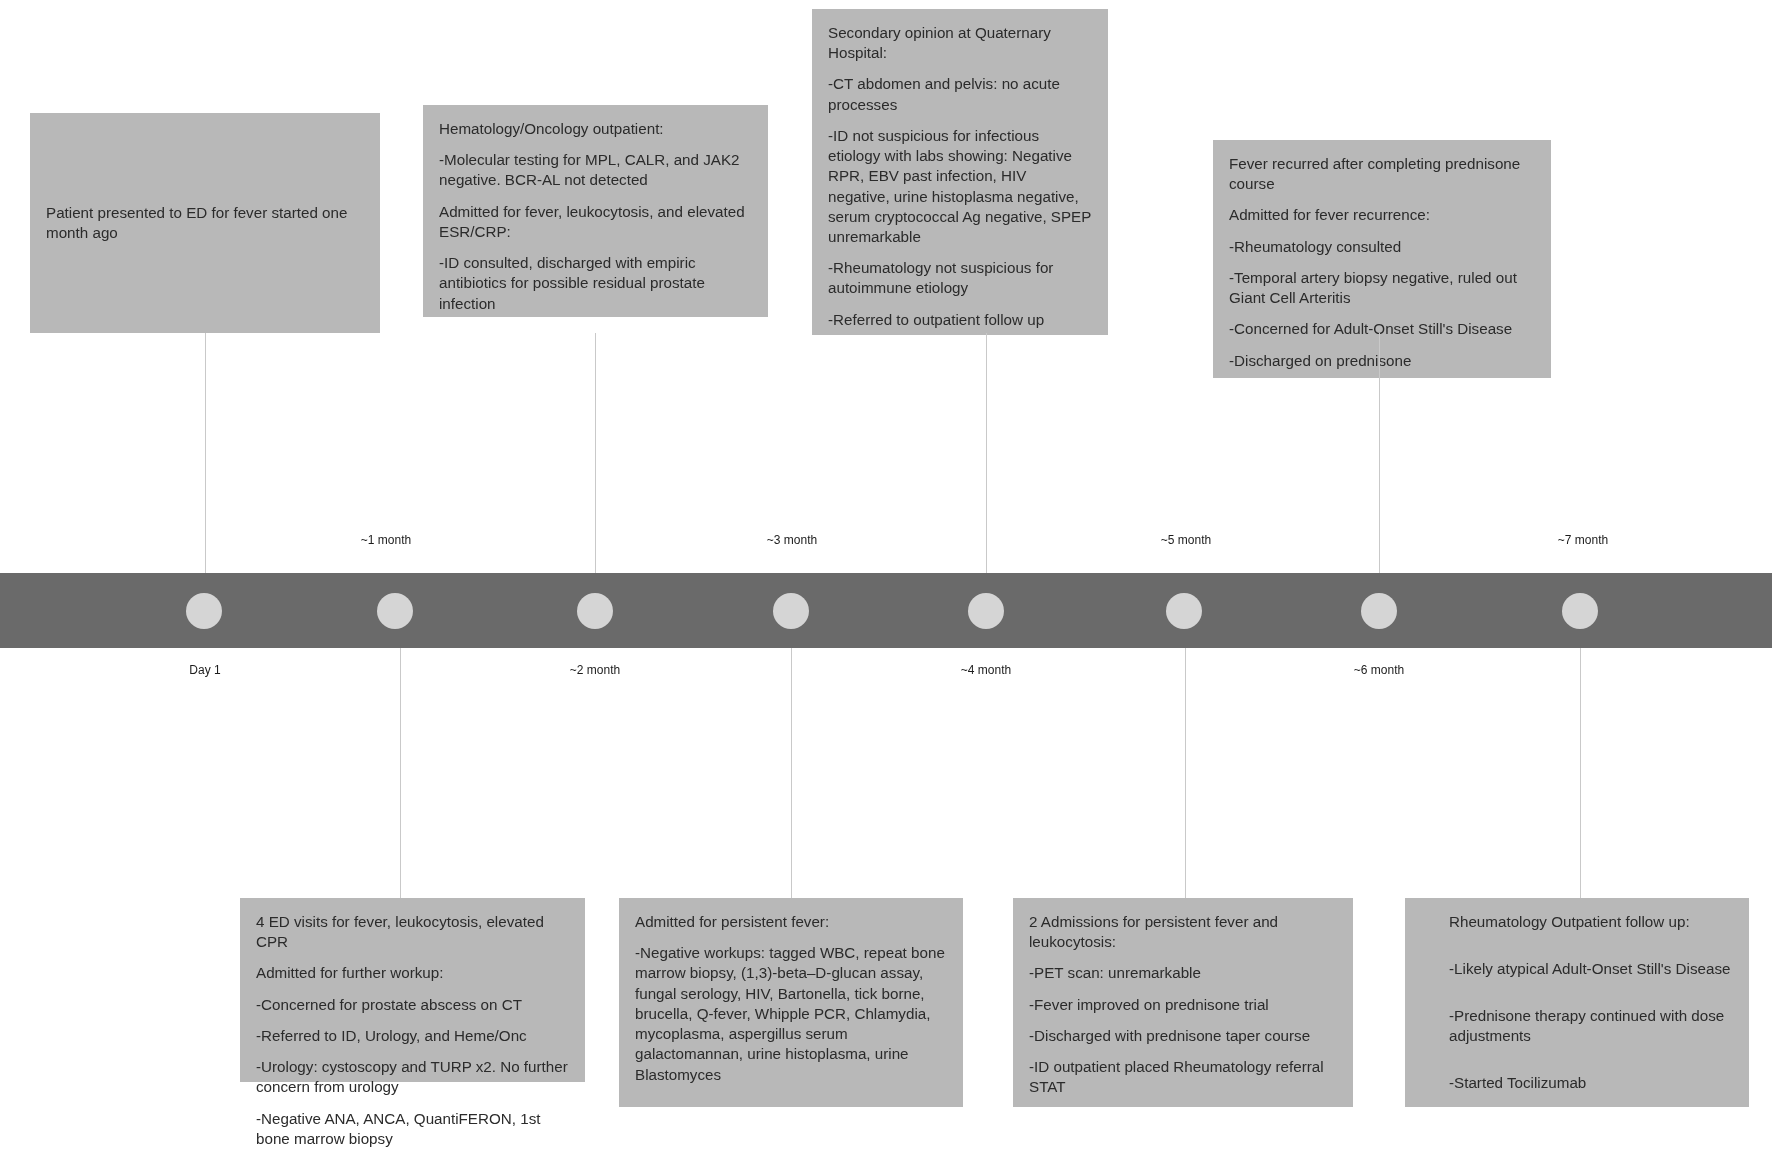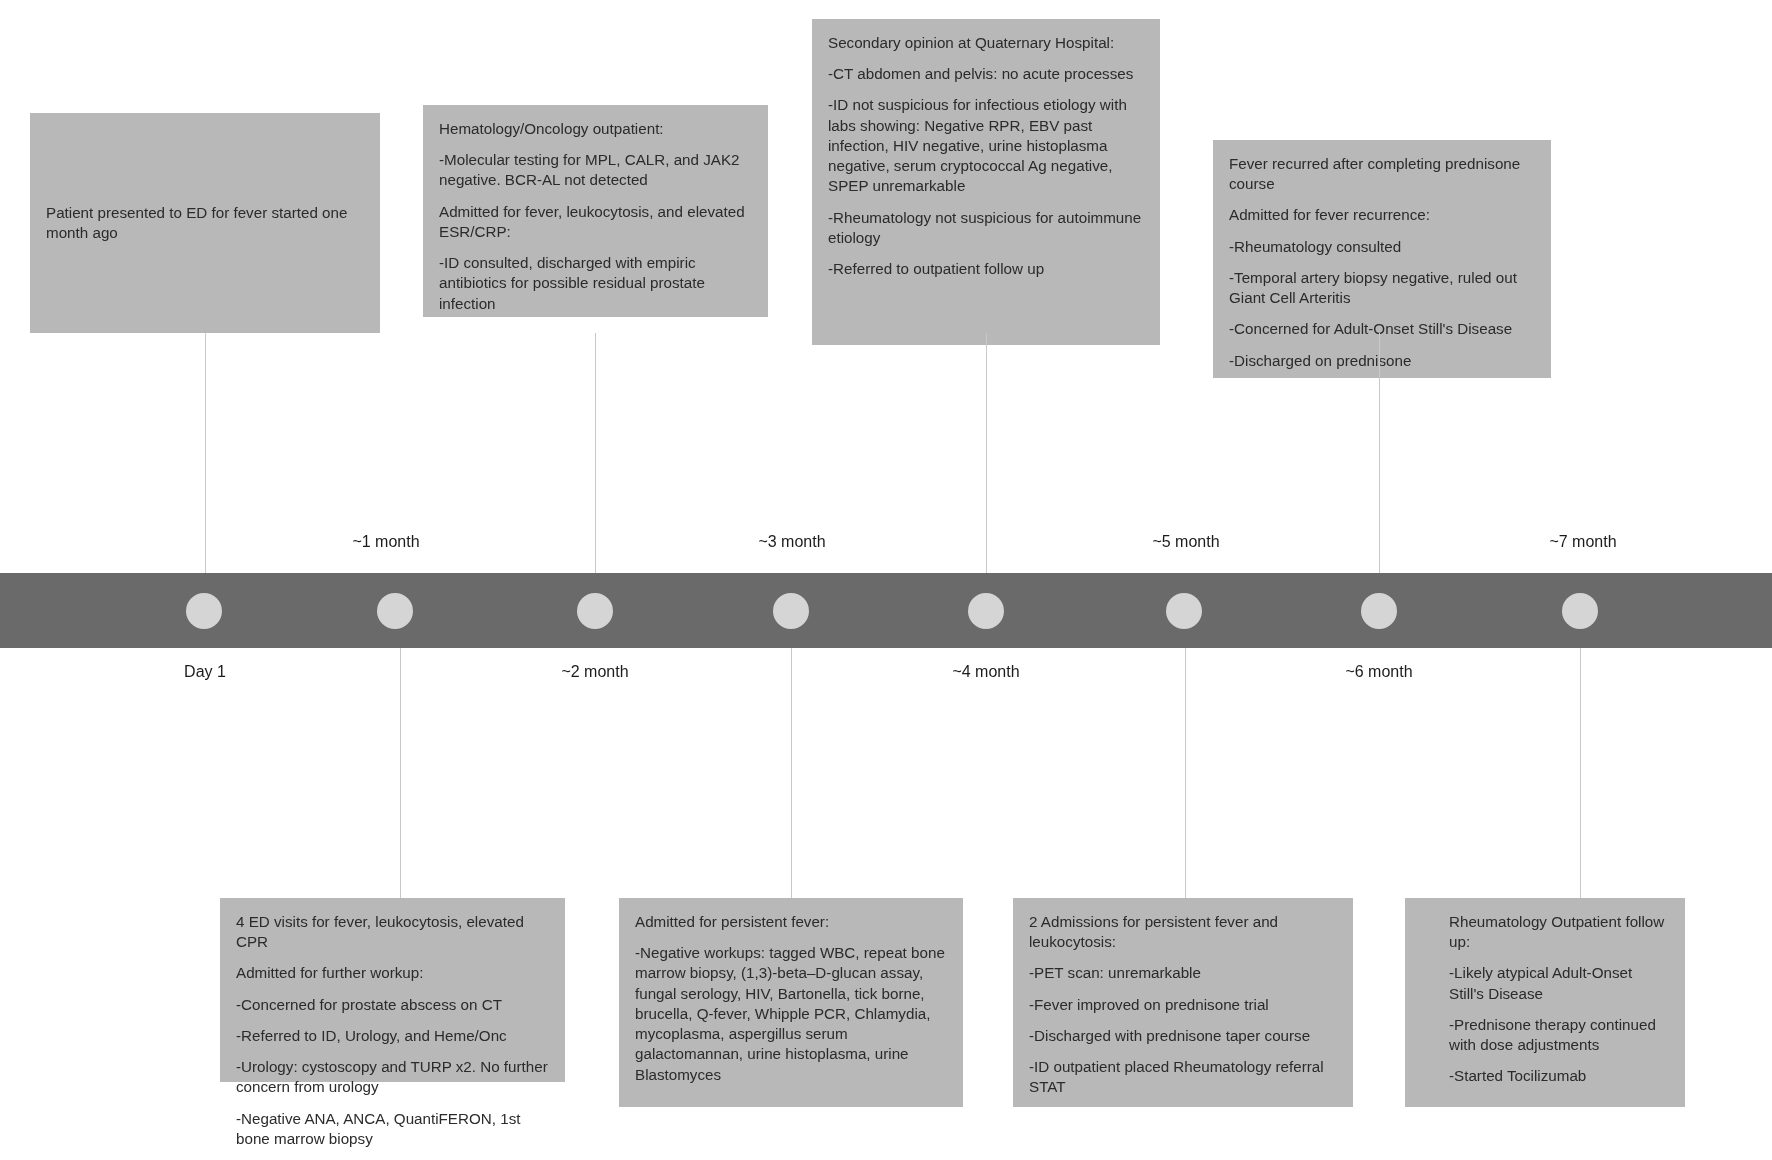--- a/index.html
+++ b/index.html
@@ -56,21 +56,21 @@
   .node {
     position: absolute;
     border-radius: 50%;
     background: #d5d5d5;
   }
 
   
   .tick-label {
     position: absolute;
     font-family: "Liberation Sans", sans-serif;
-    font-size: 16px;
+    font-size: 12px;
     color: #1c1c1c;
     text-align: center;
     white-space: nowrap;
     transform: translateX(-50%);
   }
 </style>
 </head>
 <body>
 
 <div id="canvas">
@@ -79,21 +79,21 @@
     <p>Patient presented to ED for fever started one month ago</p>
   </div>
 
   <div class="card" style="left:423px; top:105px; width:345px; height:212px;">
     <p>Hematology/Oncology outpatient:</p>
     <p>-Molecular testing for MPL, CALR, and JAK2 negative. BCR-AL not detected</p>
     <p>Admitted for fever, leukocytosis, and elevated ESR/CRP:</p>
     <p>-ID consulted, discharged with empiric antibiotics for possible residual prostate infection</p>
   </div>
 
-  <div class="card" style="left:812px; top:19px; width:348px; height:326px;">
+  <div class="card" style="left:812px; top:9px; width:296px; height:326px;">
     <p>Secondary opinion at Quaternary Hospital:</p>
     <p>-CT abdomen and pelvis: no acute processes</p>
     <p>-ID not suspicious for infectious etiology with labs showing: Negative RPR, EBV past infection, HIV negative, urine histoplasma negative, serum cryptococcal Ag negative, SPEP unremarkable</p>
     <p>-Rheumatology not suspicious for autoimmune etiology</p>
     <p>-Referred to outpatient follow up</p>
   </div>
 
   <div class="card" style="left:1213px; top:95px; width:338px; height:238px;margin-top:45px;">
     <p>Fever recurred after completing prednisone course</p>
     <p>Admitted for fever recurrence:</p>
@@ -127,21 +127,21 @@
   <div class="tick-label" style="left:205px; top:663px;">Day 1</div>
   <div class="tick-label" style="left:595px; top:663px;">~2 month</div>
   <div class="tick-label" style="left:986px; top:663px;">~4 month</div>
   <div class="tick-label" style="left:1379px; top:663px;">~6 month</div>
 
   <div class="stem" style="left:400px; top:648px; height:250px;"></div>
   <div class="stem" style="left:791px; top:648px; height:250px;"></div>
   <div class="stem" style="left:1185px; top:648px; height:250px;"></div>
   <div class="stem" style="left:1580px; top:648px; height:250px;"></div>
 
-  <div class="card" style="left:220px; top:898px; width:345px; height:184px;">
+  <div class="card" style="left:240px; top:898px; width:345px; height:184px;">
     <p>4 ED visits for fever, leukocytosis, elevated CPR</p>
     <p>Admitted for further workup:</p>
     <p>-Concerned for prostate abscess on CT</p>
     <p>-Referred to ID, Urology, and Heme/Onc</p>
     <p>-Urology: cystoscopy and TURP x2. No further concern from urology</p>
     <p>-Negative ANA, ANCA, QuantiFERON, 1st bone marrow biopsy</p>
   </div>
 
   <div class="card" style="left:619px; top:898px; width:344px; height:209px;">
     <p>Admitted for persistent fever:</p>
@@ -149,20 +149,20 @@
   </div>
 
   <div class="card" style="left:1013px; top:898px; width:340px; height:209px;">
     <p>2 Admissions for persistent fever and leukocytosis:</p>
     <p>-PET scan: unremarkable</p>
     <p>-Fever improved on prednisone trial</p>
     <p>-Discharged with prednisone taper course</p>
     <p>-ID outpatient placed Rheumatology referral STAT</p>
   </div>
 
-  <div class="card" style="left:1405px; top:898px; width:280px; height:209px; display:flex; flex-direction:column; justify-content:flex-start;padding-left:44px;">
+  <div class="card" style="left:1405px; top:898px; width:344px; height:209px; display:flex; flex-direction:column; justify-content:space-between;padding-left:44px;">
     <p>Rheumatology Outpatient follow up:</p>
     <p>-Likely atypical Adult-Onset Still's Disease</p>
     <p>-Prednisone therapy continued with dose adjustments</p>
     <p>-Started Tocilizumab</p>
   </div>
 
 </div>
 
 </body></html>

